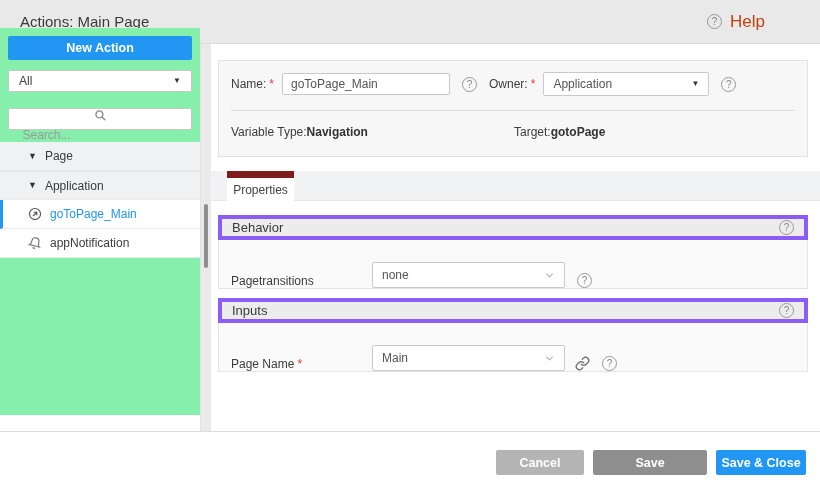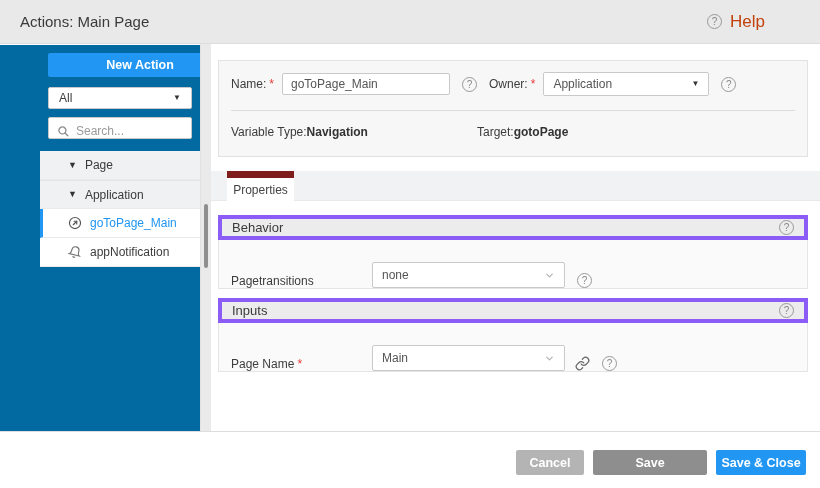--- a/index.html
+++ b/index.html
@@ -23,42 +23,41 @@
 
   .qicon {
     width:15px; height:15px; border:1px solid #999; border-radius:50%;
     color:#888; font-size:10px; line-height:13px; text-align:center;
     display:inline-block; flex:0 0 auto; background:transparent;
   }
   .qicon::after { content:"?"; }
 
   
   .sidebar {
-    position:absolute; top:45px; left:0; width:200px; height:387px;
-    background:#0369a1;
-    padding-left:40px;
+    position:absolute; top:28px; left:0; width:200px; height:387px;
+    background:#86efac;
   }
   .btn-new {
     margin:8px 8px 0 8px; height:24px; width:184px;
     background:#2196f3; color:#fff; font-weight:bold; font-size:12.5px;
     display:flex; align-items:center; justify-content:center;
     border:none; border-radius:2px; cursor:pointer;
     font-family:"Liberation Sans", sans-serif;
   }
   .filter-select {
     margin:10px 8px 0 8px; height:22px; background:#fff;
     border:1px solid #c9c9c9; border-radius:2px;
     display:flex; align-items:center; justify-content:space-between;
     padding:0 10px; cursor:pointer;
   }
   .caret { font-size:8px; color:#333; line-height:1; }
   .search-box {
-    margin:8px 8px 0 8px; height:22px; background:#fff;
+    margin:16px 8px 0 8px; height:22px; background:#fff;
     border:1px solid #c9c9c9; border-radius:2px;
-    display:flex; align-items:flex-end; padding:0 8px; gap:6px;
+    display:flex; align-items:center; padding:0 8px; gap:6px;flex-direction:column;
   }
   .search-box input {
     border:none; outline:none; flex:1; font-size:12px; color:#555;
     font-family:"Liberation Sans", sans-serif; background:transparent;
   }
   .search-box input::placeholder { color:#9a9a9a; }
 
   .tree { margin-top:12px; }
   .trow {
     height:29px; display:flex; align-items:center; gap:8px;
@@ -100,21 +99,21 @@
     padding:0 8px; outline:none; font-family:"Liberation Sans", sans-serif;
   }
   .fp-row1 .qicon { margin:0 12px; }
   .owner-select {
     width:166px; height:24px; margin-left:8px; background:#fff;
     border:1px solid #c9c9c9; border-radius:2px;
     display:flex; align-items:center; justify-content:space-between;
     padding:0 9px; font-size:12px; color:#555; cursor:pointer;
   }
   .fp-divider { margin:14px 12px 0 12px; border-top:1px solid #ddd; }
-  .fp-row2 { display:flex; align-items:center; padding:14px 12px 0 12px; }
+  .fp-row2 { display:flex; align-items:center; padding:14px 12px 0 12px;gap:37px; }
   .fp-col1 { width:246px; display:flex; align-items:center; }
   .fp-col2 { display:flex; align-items:center; }
   .fvalue { font-weight:bold; color:#333; margin-left:0; }
 
   .tabbar {
     position:absolute; left:0; top:127px; width:609px; height:30px;
     background:#f1f2f3; border-bottom:1px solid #e8e8e8;
   }
   .tab {
     position:absolute; left:16px; top:0; width:67px; height:30px;
@@ -149,21 +148,21 @@
     position:absolute; top:431px; left:0; width:820px; height:57px;
     background:#fff; border-top:1px solid #ddd;
     display:flex; align-items:flex-start; justify-content:flex-end;
     padding:18px 14px 0 0; gap:9px;
   }
   .btn {
     height:25px; border:none; border-radius:2px; color:#fff;
     font-size:12.5px; font-weight:bold; cursor:pointer;
     font-family:"Liberation Sans", sans-serif;
   }
-  .btn.cancel { width:68px; background:#b4b4b4;margin-left:12px; }
+  .btn.cancel { width:88px; background:#b4b4b4;margin-left:12px; }
   .btn.save { width:114px; background:#8e8e8e; }
   .btn.saveclose { width:90px; background:#2196f3; }
 
   svg { display:block; }
 </style>
 </head>
 <body>
 
 <div class="titlebar">
   <div class="title">Actions: Main Page</div>

